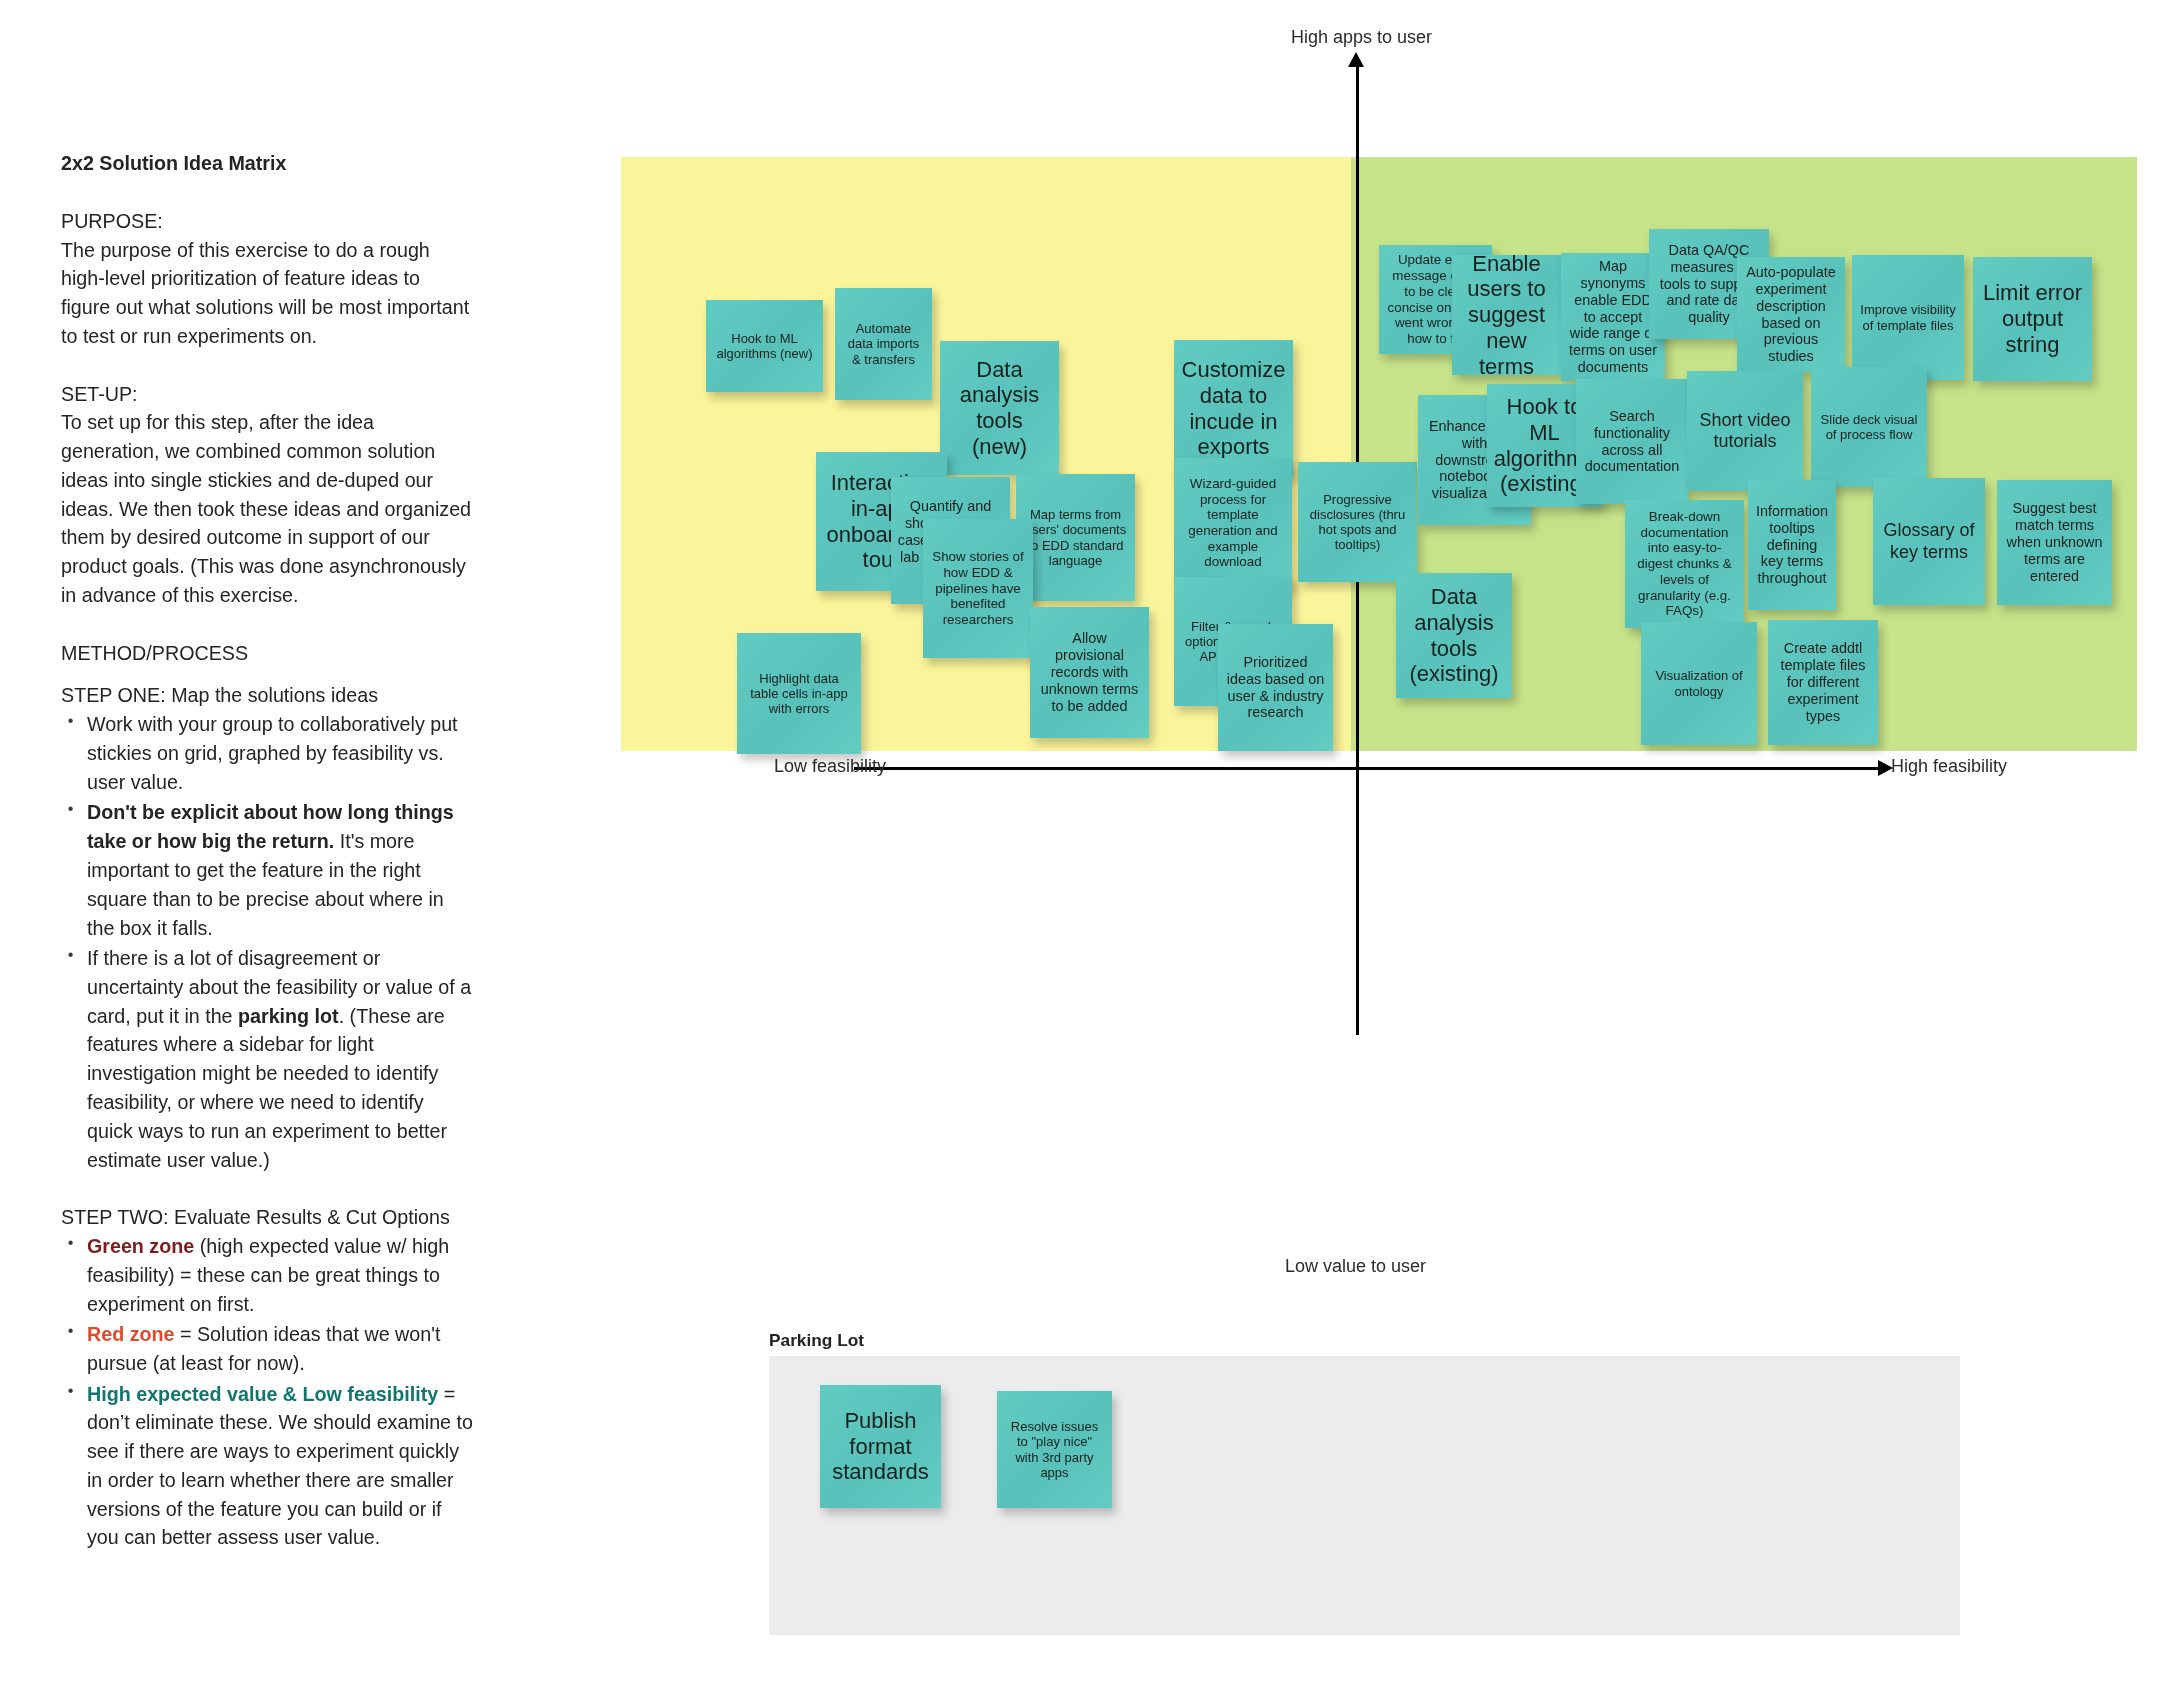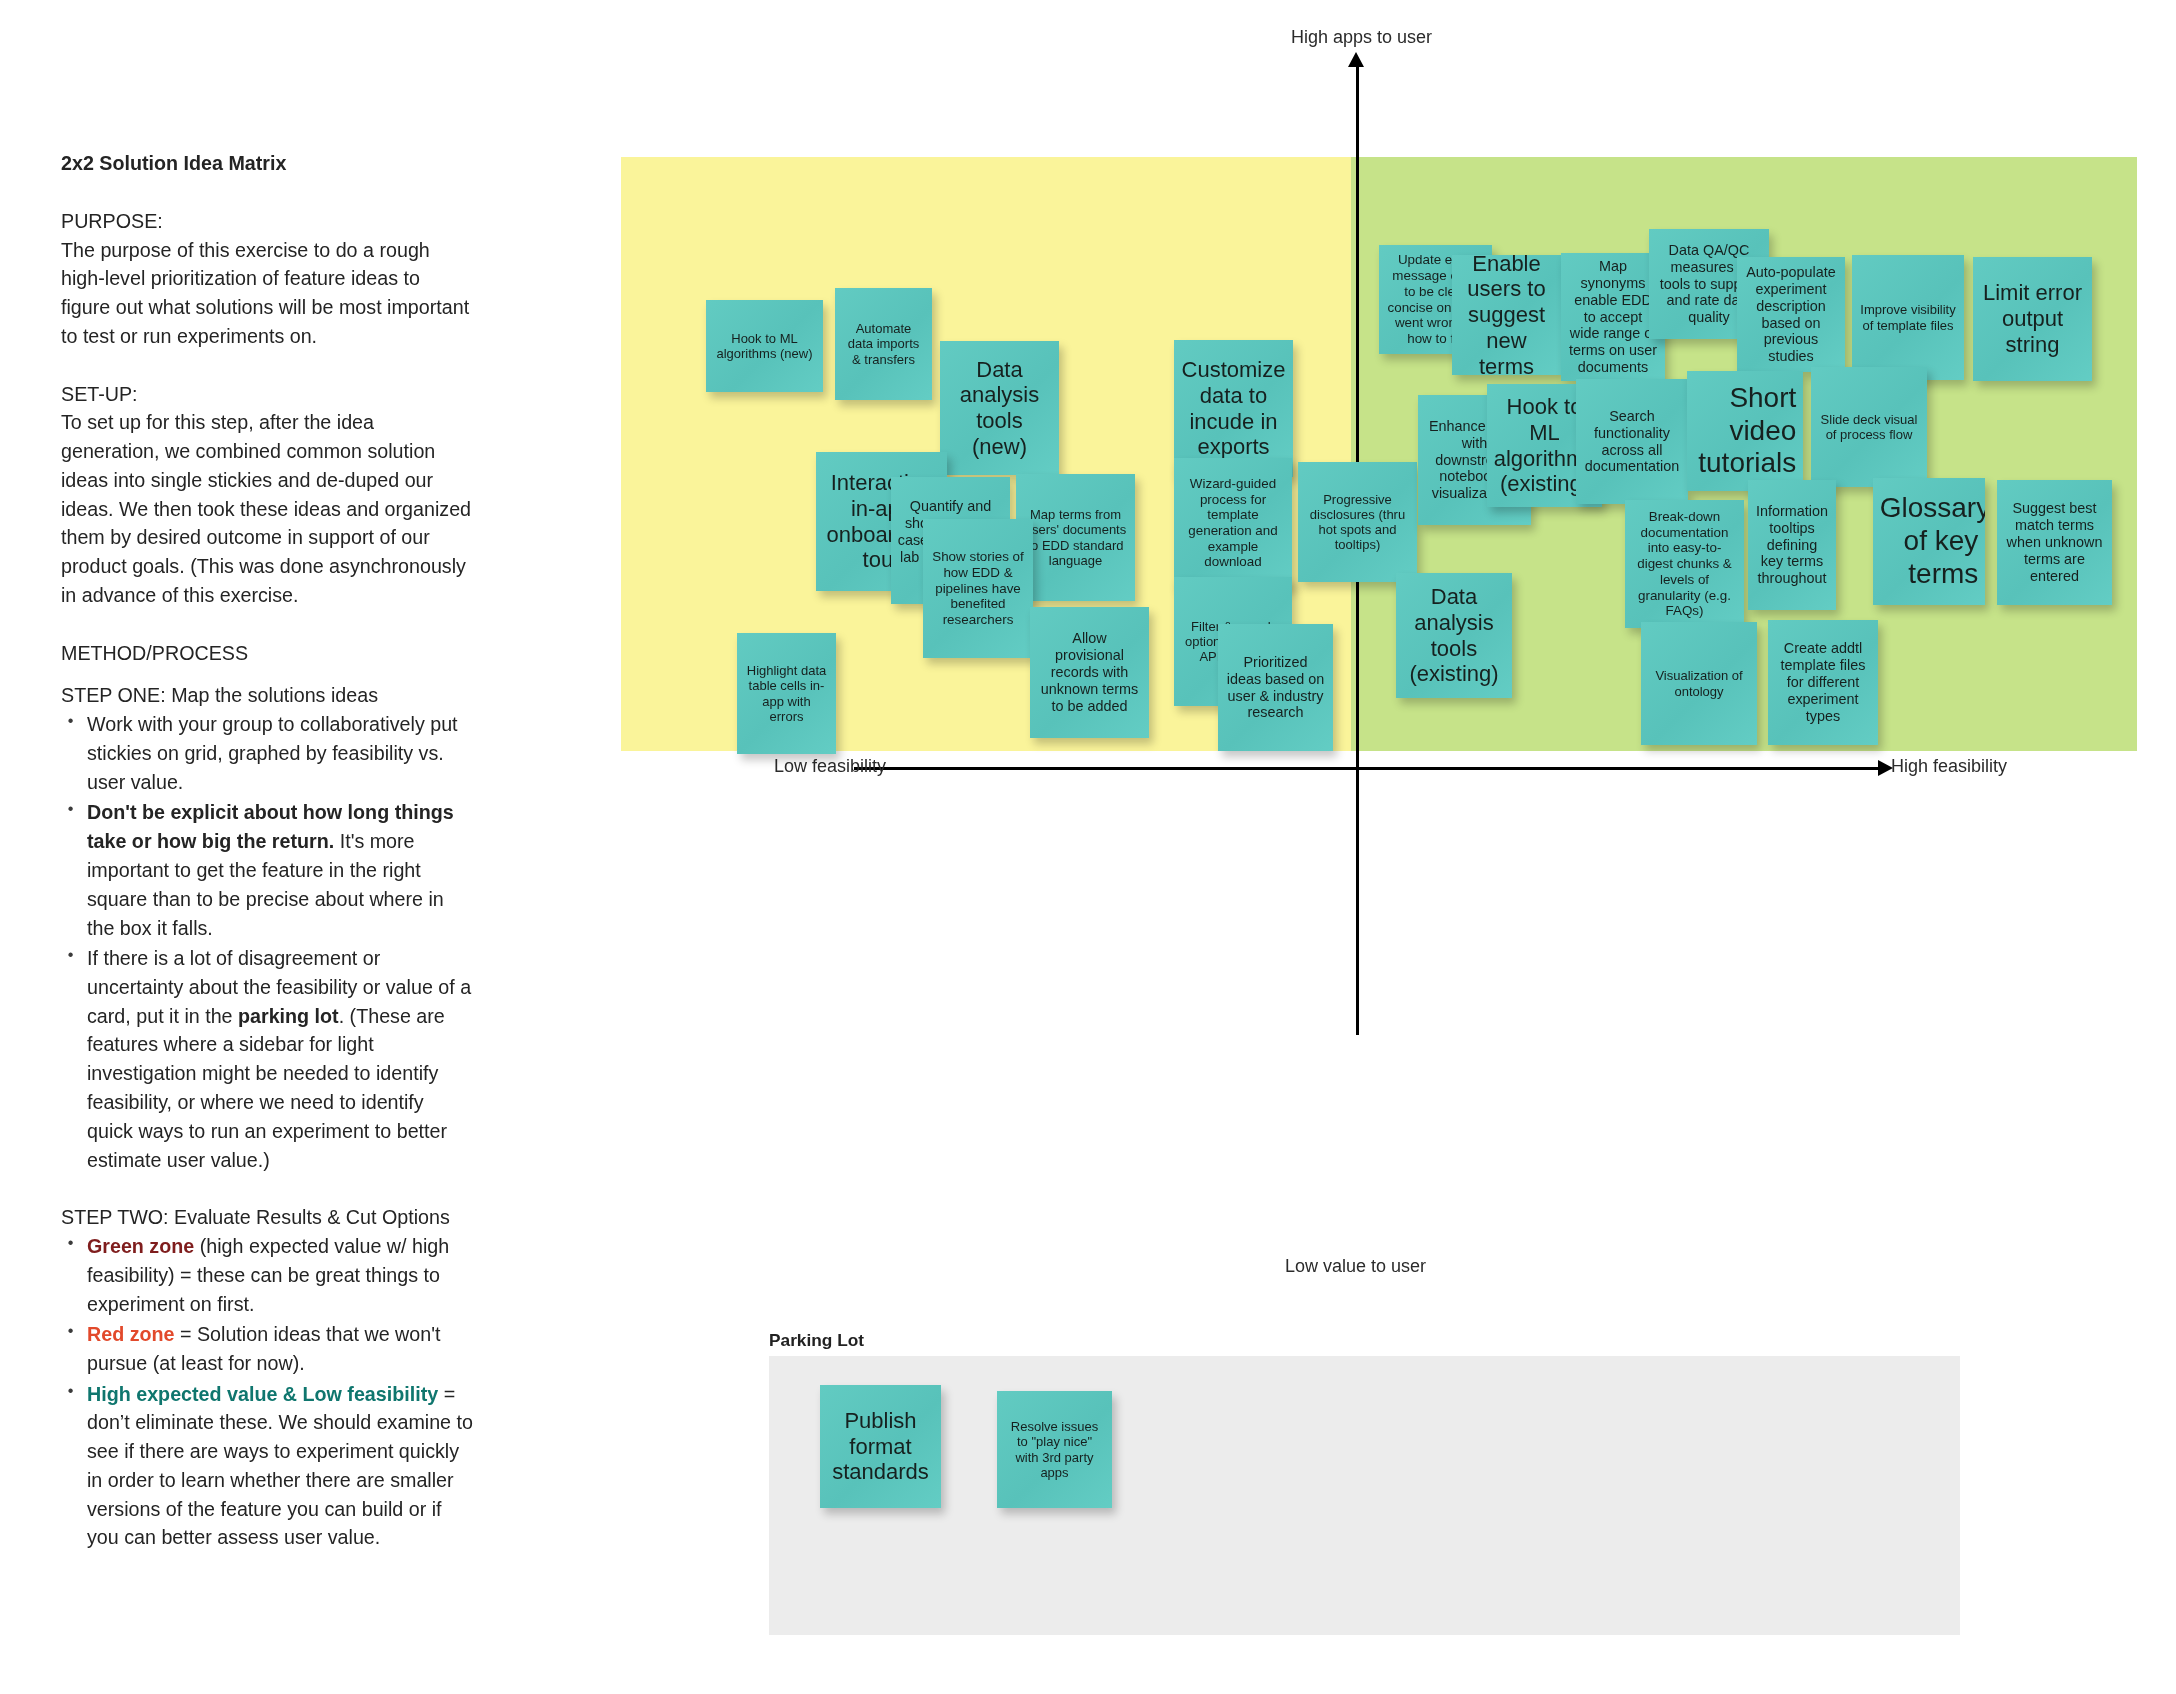--- a/index.html
+++ b/index.html
@@ -142,21 +142,21 @@
     padding: 5.8px 6.7px;
     line-height: 1.17;
     overflow: hidden;
     background-image: linear-gradient(135deg, #62cbc2 0%, #58c2ba 55%, #63cdc4 100%);
   }
   .sticky span { display: block; width: 100%; }
   .fs-lg { font-size: 22px; }
   .fs-md { font-size: 13px; }
   .fs-sm { font-size: 14.4px; }
   .fs-xs { font-size: 13.4px; }
-  .fs-xl { font-size: 28px; text-align: right; }
+  .fs-xl { font-size: 18px; }
 
   
   #parking-lot-label {
     position: absolute;
     left: 769px;
     top: 1330px;
     font-size: 17.3px;
     font-weight: bold;
     color: #222;
   }
@@ -238,21 +238,21 @@
       </div>
       <div class="sticky fs-md" style="left: 1016px; top: 474px; width: 119px; height: 127px;">
         <span>Map terms from users' documents to EDD standard language</span>
       </div>
       <div class="sticky fs-xs" style="left: 923px; top: 519px; width: 110px; height: 139px;">
         <span>Show stories of how EDD &amp; pipelines have benefited researchers</span>
       </div>
       <div class="sticky fs-sm" style="left: 1030px; top: 607px; width: 119px; height: 131px;">
         <span>Allow provisional records with unknown terms to be added</span>
       </div>
-      <div class="sticky fs-md" style="left: 737px; top: 633px; width: 99px; height: 121px;">
+      <div class="sticky fs-md" style="left: 737px; top: 633px; width: 124px; height: 121px;">
         <span>Highlight data table cells in-app with errors</span>
       </div>
       <div class="sticky fs-lg" style="left: 1174px; top: 340px; width: 119px; height: 137px;">
         <span>Customize data to incude in exports</span>
       </div>
       <div class="sticky fs-xs" style="left: 1174px; top: 458px; width: 118px; height: 130px;">
         <span>Wizard-guided process for template generation and example download</span>
       </div>
       <div class="sticky fs-md" style="left: 1174px; top: 577px; width: 118px; height: 129px;">
         <span>Filter &amp; search options added to API exports</span>

